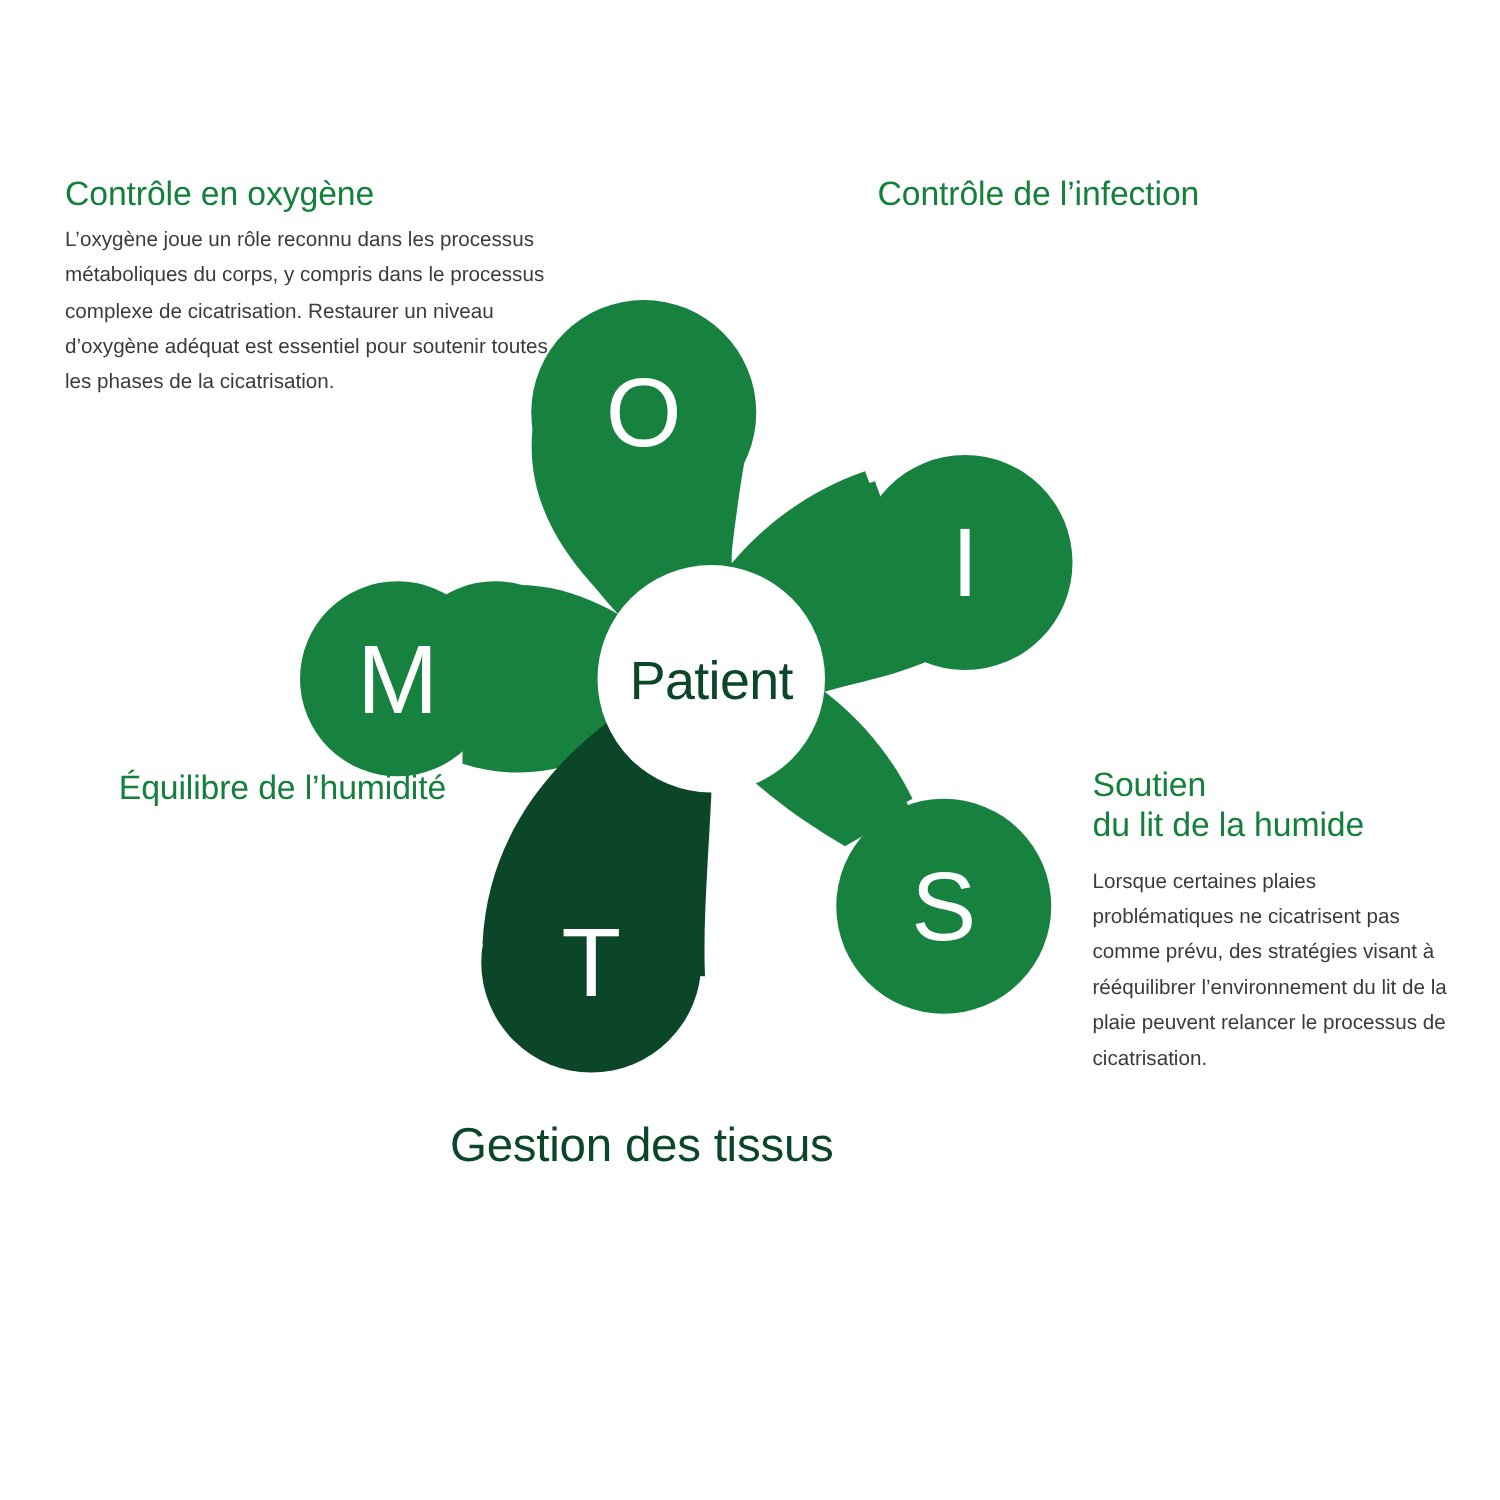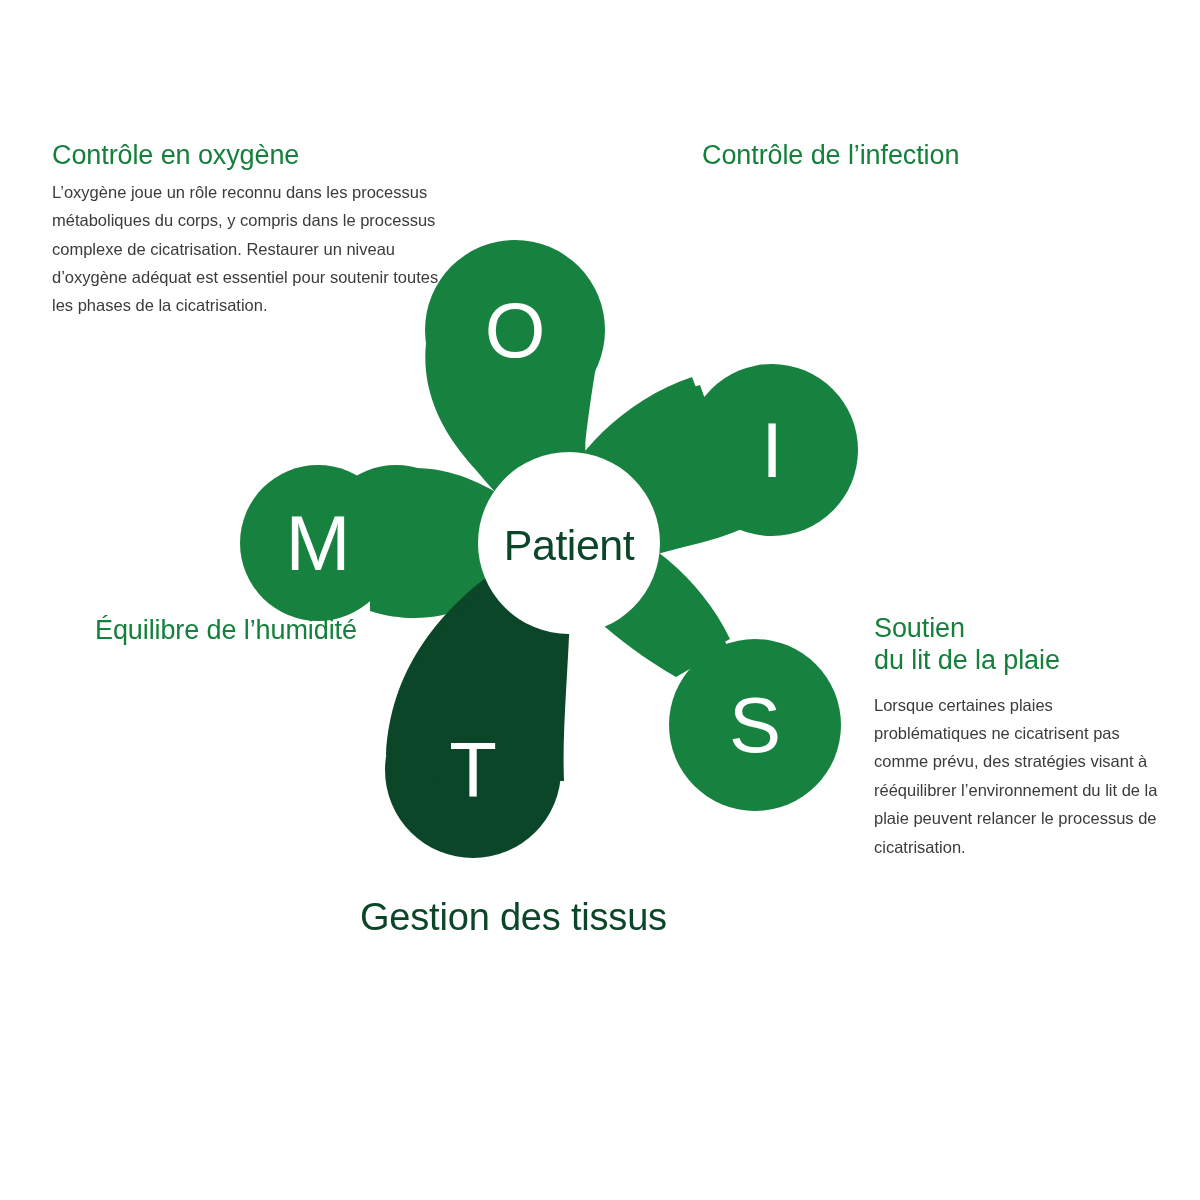--- a/index.html
+++ b/index.html
@@ -86,21 +86,21 @@
   <p>L’oxygène joue un rôle reconnu dans les processus métaboliques du corps, y compris dans le processus complexe de cicatrisation. Restaurer un niveau d’oxygène adéquat est essentiel pour soutenir toutes les phases de la cicatrisation.</p>
 </div>
 
 <div class="block" id="blk-infection">
   <h2>Contrôle de l’infection</h2>
 </div>
 
 <div class="block" id="blk-support">
   <h2 style="margin-bottom:14px;">
     <span>Soutien</span><br>
-    <span>du lit de la plaie</span>
+    <span>du lit de la humide</span>
   </h2>
   <p>Lorsque certaines plaies problématiques ne cicatrisent pas comme prévu, des stratégies visant à rééquilibrer l’environnement du lit de la plaie peuvent relancer le processus de cicatrisation.</p>
 </div>
 
 <div class="block" id="blk-moisture">
   <h2>Équilibre de l’humidité</h2>
 </div>
 
 <div class="block" id="blk-tissue">
   <h2 class="dark">Gestion des tissus</h2>

